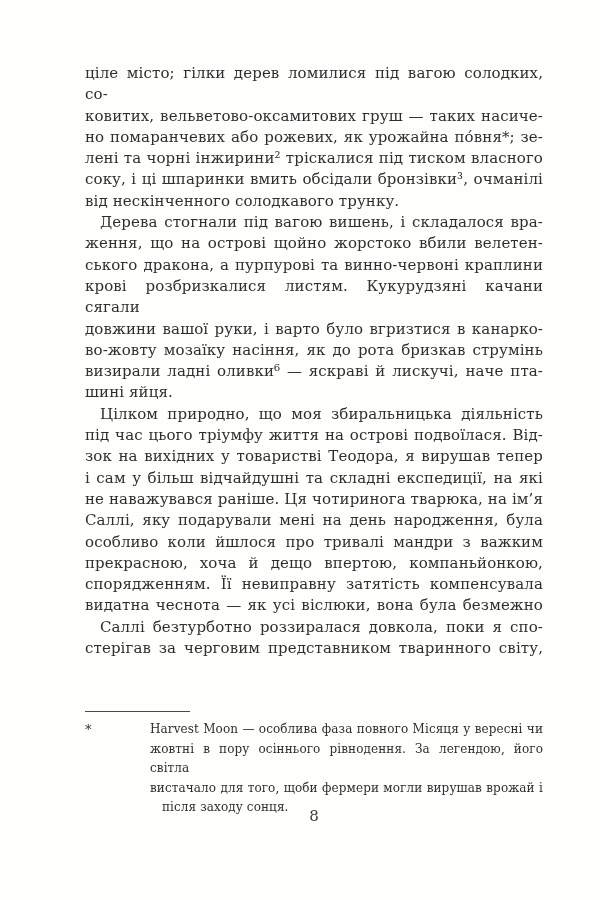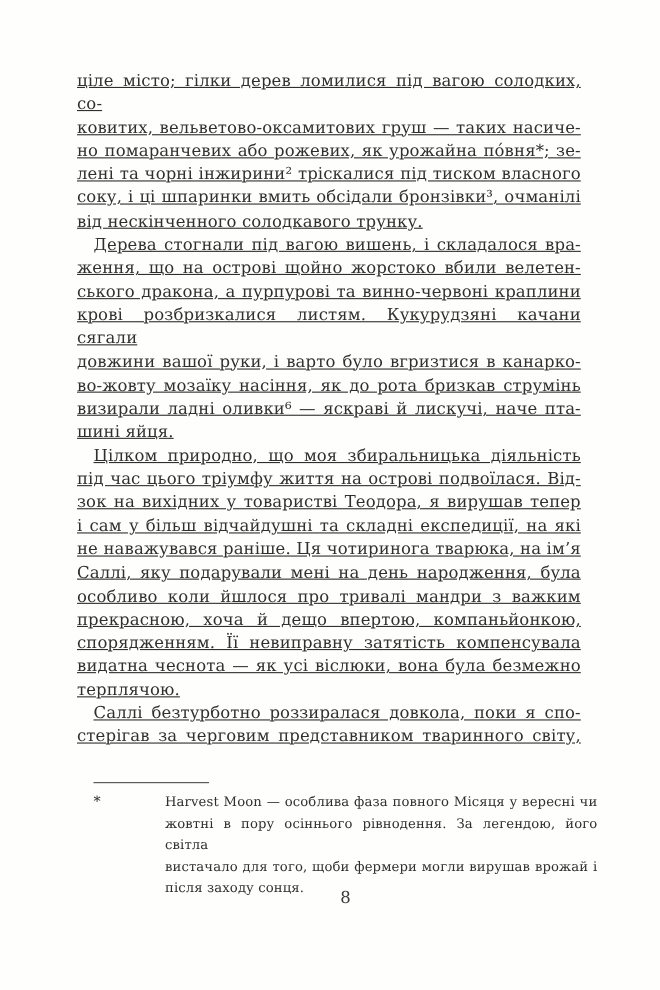--- a/index.html
+++ b/index.html
@@ -11,24 +11,23 @@
     position: relative;
     width: 600px;
     height: 900px;
     background: #fefefd;
     font-family: "DejaVu Serif", "Liberation Serif", serif;
     color: #2f2f2f;
     overflow: hidden;
   }
   .text-block {
     position: absolute;
-    left: 70px;
+    left: 85px;
     top: 63px;
     width: 458px;
-    text-decoration: underline;
   }
   .para { margin: 0; padding: 0; }
   .line {
     font-size: 15px;
     line-height: 21.3px;
     text-align: justify;
     text-align-last: justify;
     white-space: normal;
     letter-spacing: 0.1px;
   }
@@ -54,21 +53,21 @@
     line-height: 19.5px;
   }
   .fn-lines { flex: 1 1 auto; }
   .fn-line {
     font-size: 12px;
     line-height: 19.5px;
     text-align: justify;
     text-align-last: justify;
     letter-spacing: 0.1px;
   }
-  .fn-line.last { text-align-last: left; }
+  .fn-line.last { text-align-last: left; margin-left: 12px; }
   .page-number {
     position: absolute;
     left: 85px;
     top: 807px;
     width: 458px;
     text-align: center;
     font-size: 15px;
     color: #3a3a3a;
   }
 </style>
@@ -99,21 +98,20 @@
         <div class="line">Цілком природно, що моя збиральницька діяльність</div>
         <div class="line">під час цього тріумфу життя на острові подвоїлася. Від-</div>
         <div class="line">зок на вихідних у товаристві Теодора, я вирушав тепер</div>
         <div class="line">і сам у більш відчайдушні та складні експедиції, на які</div>
         <div class="line">не наважувався раніше. Ця чотиринога тварюка, на ім’я</div>
         <div class="line">Саллі, яку подарували мені на день народження, була</div>
         <div class="line">особливо коли йшлося про тривалі мандри з важким</div>
         <div class="line">прекрасною, хоча й дещо впертою, компаньйонкою,</div>
         <div class="line">спорядженням. Її невиправну затятість компенсувала</div>
         <div class="line">видатна чеснота — як усі віслюки, вона була безмежно</div>
-        <div class="line last">терплячою.</div>
       </div>
       <div class="para indent">
         <div class="line">Саллі безтурботно роззиралася довкола, поки я спо-</div>
         <div class="line">стерігав за черговим представником тваринного світу,</div>
       </div>
     </div>
 
   <div class="footnote">
     <div class="fn-rule"></div>
     <div class="fn-body">

